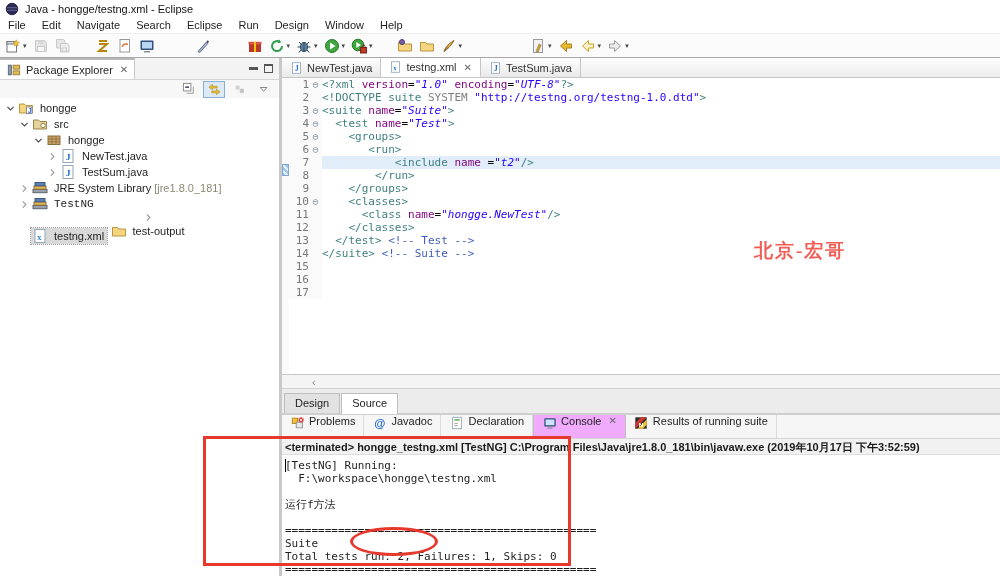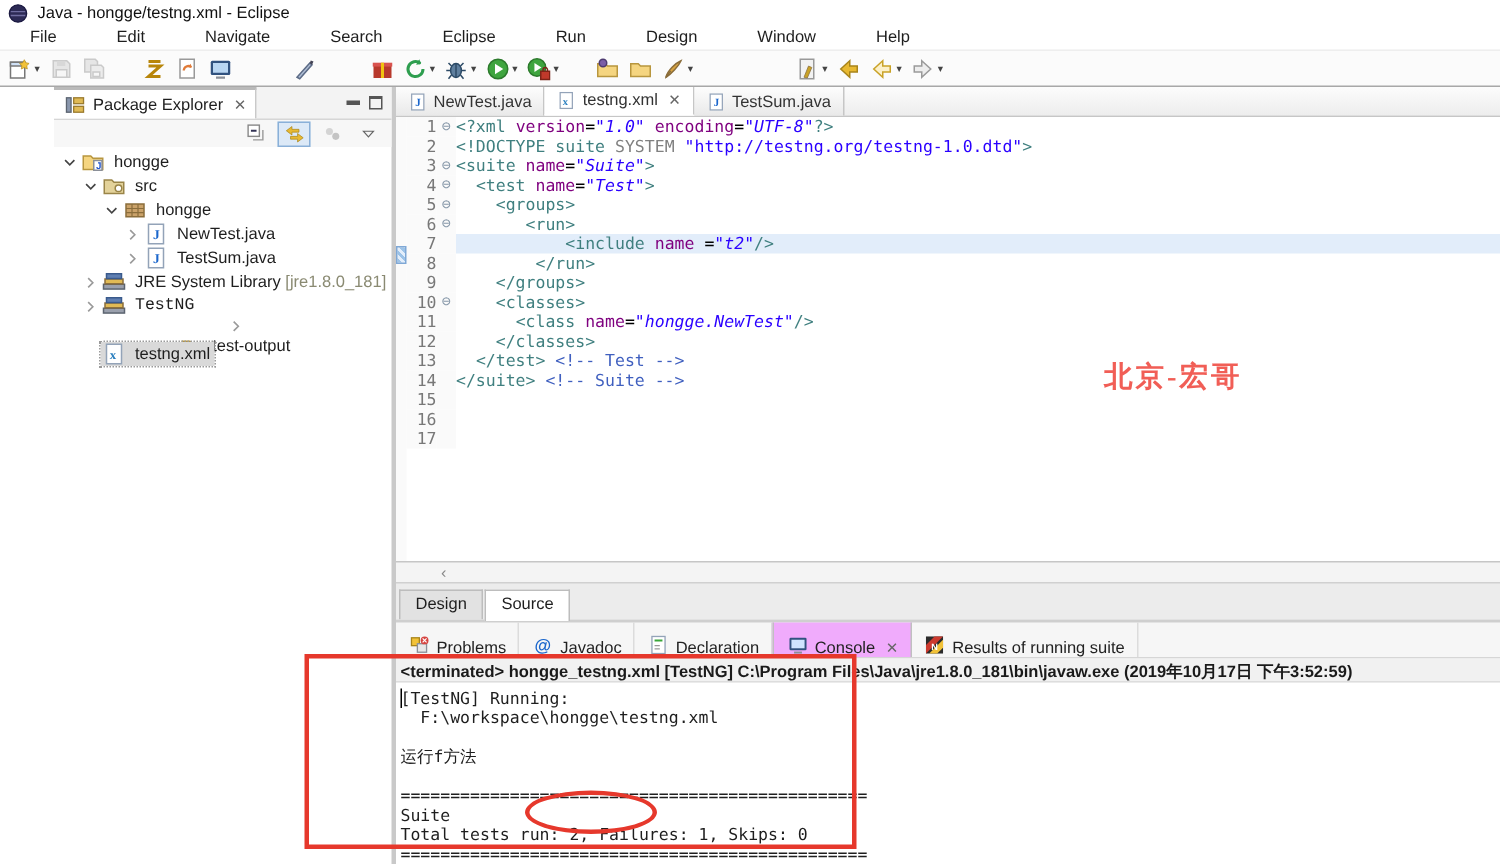--- a/index.html
+++ b/index.html
@@ -6,36 +6,36 @@
   html,body { background:#888; }
   .window {
     position: relative; width: 1000px; height: 576px; background: #fff;
     font-family: "Liberation Sans", sans-serif; font-size: 11px; color: #1e1e1e;
     overflow: hidden;
   }
   
   .titlebar { height: 17px; display: flex; align-items: center; gap: 5px; padding-left: 4px; background: #fff; }
   .titlebar .ttl { font-size: 11px; color: #111; }
   .menubar { height: 16px; display: flex; align-items: center; background: #fff; }
-  .menu-item { padding: 1px 20px; cursor: default; }
+  .menu-item { padding: 1px 8px; cursor: default; }
   .toolbar { height: 25px; display: flex; align-items: center; background: #fbfbfb;
     border-top: 1px solid #eee; border-bottom: 1px solid #a8a8a8; padding-left: 2px; }
   .tgroup { display: flex; align-items: center; }
   .tgroup + .tgroup { margin-left: 18px; }
   .tgroup:nth-child(3) { margin-left: 34px; }
   .tgroup:nth-child(4) { margin-left: 30px; }
   .tgroup:last-child { margin-left: 62px; }
   .tbtn { height: 21px; display: flex; align-items: center; padding: 0 2px; border: 1px solid transparent; }
   .tbtn.dis { opacity: .45; filter: grayscale(1); }
   .dd { font-size: 7px; color: #444; margin-left: 2px; }
   .ico { display: inline-flex; width: 16px; height: 16px; align-items: center; justify-content: center; }
   .ico svg { display: block; }
   
   .main { position: absolute; top: 58px; left: 0; right: 0; bottom: 0; display: flex; }
-  .left-panel { width: 228px; border-right: 3px solid #c9c9c9; display: flex; flex-direction: column; background: #fff; margin-left: 36px; }
+  .left-panel { width: 282px; border-right: 3px solid #c9c9c9; display: flex; flex-direction: column; background: #fff; }
   .lp-tabs { height: 22px; display: flex; align-items: stretch; background: #f3f3f3; border-bottom: 1px solid #d6d6d6; }
   .lp-tab { display: flex; align-items: center; gap: 4px; padding: 0 6px; background: #fff;
     border-right: 1px solid #c9c9c9; border-top: 2px solid #b9b9b9; }
   .lp-tabs .winbtns { margin-left: auto; display: flex; align-items: center; gap: 6px; padding-right: 6px; }
   .lp-toolbar { height: 18px; display: flex; align-items: center; justify-content: flex-end; gap: 3px; padding-right: 4px; background: #f7f7f7; }
   .lp-toolbar .tbtn { height: 17px; }
   .lp-toolbar .tbtn.pressed { border: 1px solid #8ab0d8; background: #dce9f7; }
   .tree { padding-top: 2px; flex: 1; overflow: hidden; }
   .tree-row { height: 16px; display: flex; align-items: center; white-space: nowrap; }
   .arrow { width: 13px; display: inline-flex; justify-content: center; align-items: center; }
@@ -71,21 +71,21 @@
     font-size: 19px; font-weight: bold; color: #f15e56; letter-spacing: 2px; }
   .hscroll { height: 14px; border-top: 1px solid #c6c6c6; background: #f4f4f4; display: flex; align-items: center; }
   .hscroll .chev { margin-left: 30px; color: #888; font-size: 11px; line-height: 10px; }
   
   .page-tabs { height: 25px; background: #ececec; display: flex; align-items: flex-end; padding-left: 2px; border-top: 1px solid #d0d0d0; }
   .ptab { padding: 3px 10px 4px; border: 1px solid #bdbdbd; border-bottom: none; background: #e2e2e2; margin-right: 1px; }
   .ptab.active { background: #fff; position: relative; top: 1px; padding-bottom: 5px; }
   
   .view-tabs { height: 26px; border-top: 2px solid #cfcfcf; border-bottom: 1px solid #d6d6d6;
     background: #f6f6f6; display: flex; align-items: stretch; }
-  .vtab { display: flex; align-items: flex-end; gap: 4px; padding: 0 8px; border-right: 1px solid #dcdcdc; color: #222; }
+  .vtab { display: flex; align-items: flex-start; gap: 4px; padding: 0 8px; border-right: 1px solid #dcdcdc; color: #222; }
   .vtab.active { background: #f0abfc; border-right: 1px solid #c0c0c0; border-left: 1px solid #c0c0c0; font-weight: normal; }
   
   .console-header { height: 16px; background: #f1f1f1; border-bottom: 1px solid #ddd;
     padding: 1px 0 0 3px; font-weight: bold; color: #1a1a1a; white-space: nowrap; overflow: hidden; }
   .console-body { flex: 1; font-family: "DejaVu Sans Mono","Liberation Mono",monospace; font-size: 11px;
     line-height: 13px; padding: 4px 0 0 3px; white-space: pre; overflow: hidden; }
   .cline { height: 13px; }
   .caret { border-left: 1px solid #000; margin-right: -1px; }
   
   .anno-rect { position: absolute; left: 203px; top: 436px; width: 368px; height: 130px;

